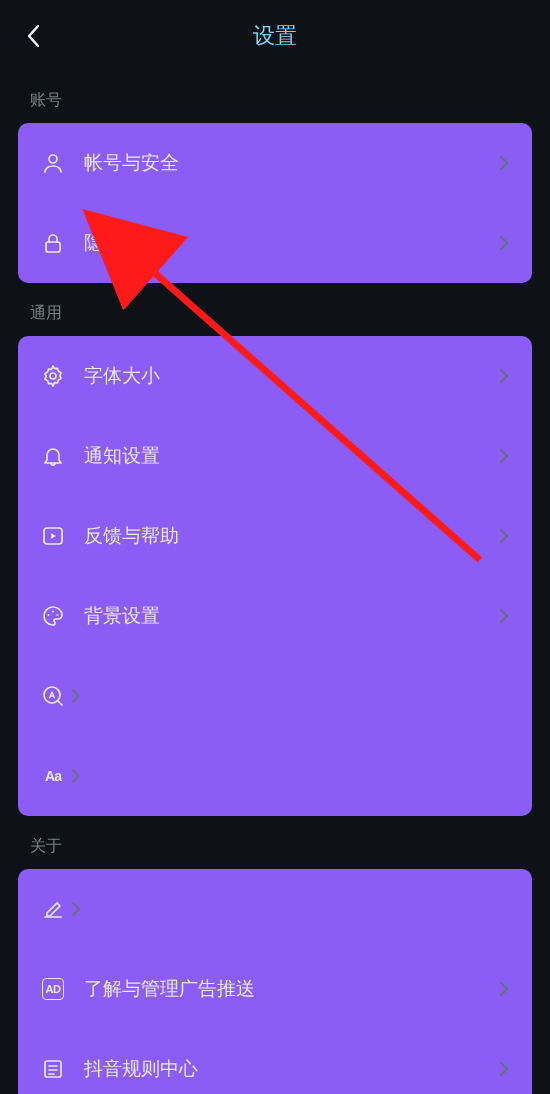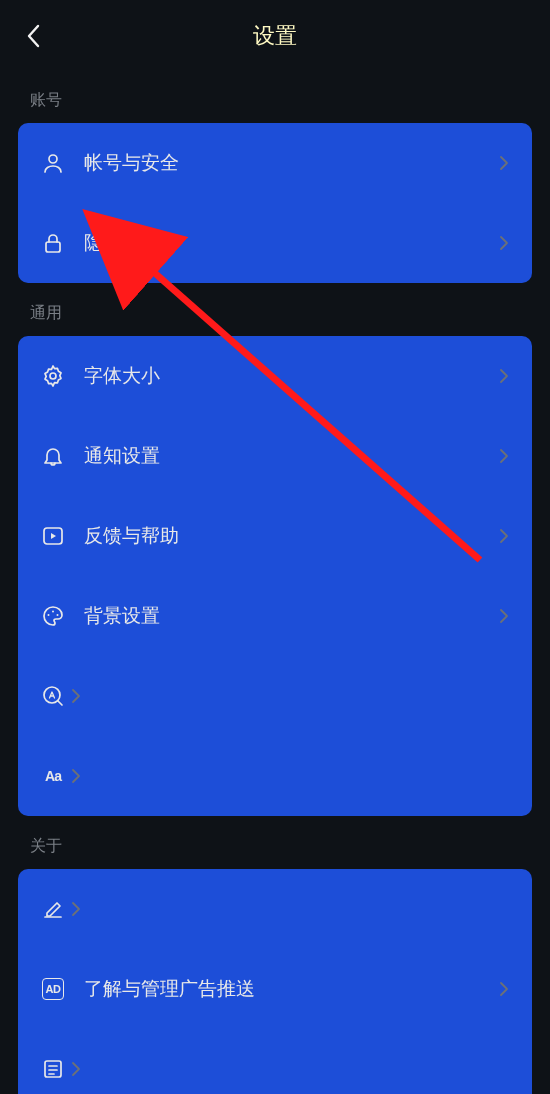--- a/index.html
+++ b/index.html
@@ -26,31 +26,31 @@
       transform: translateY(-50%);
       width: 40px;
       height: 40px;
       display: flex;
       align-items: center;
       justify-content: center;
     }
     .title {
       font-size: 22px;
       font-weight: 500;
-      color: #fef9c3;
+      color: #7dd3fc;
     }
     .section-label {
       padding: 20px 30px 12px 30px;
       font-size: 16px;
       color: #7a7f86;
     }
     .section-label.first { padding-top: 18px; }
     .group {
       margin: 0 18px;
-      background: #1d4ed8;
+      background: #8b5cf6;
       border-radius: 10px;
       overflow: hidden;
     }
     .row {
       display: flex;
       align-items: center;
       padding: 0 20px;
       height: 80px;
     }
     .row .icon {
@@ -255,20 +255,21 @@
         </svg>
     </span>
   </div>
   <div class="row">
     <span class="icon">
       <svg width="24" height="24" viewBox="0 0 24 24" fill="none" stroke-width="1.7" stroke-linecap="round" stroke-linejoin="round">
         <rect x="4" y="4" width="16" height="16" rx="2"></rect>
         <path d="M8 9h8M8 13h8M8 17h5"></path>
       </svg>
     </span>
+    <span class="label">抖音规则中心</span>
     <span class="chev">
       <svg width="10" height="16" viewBox="0 0 10 16" fill="none">
           <path d="M2 2l6 6-6 6" stroke-width="1.8" stroke-linecap="round" stroke-linejoin="round"></path>
         </svg>
     </span>
   </div>
 </div>
 
 <svg class="arrow-overlay" width="550" height="1094" viewBox="0 0 550 1094">
   <defs>

